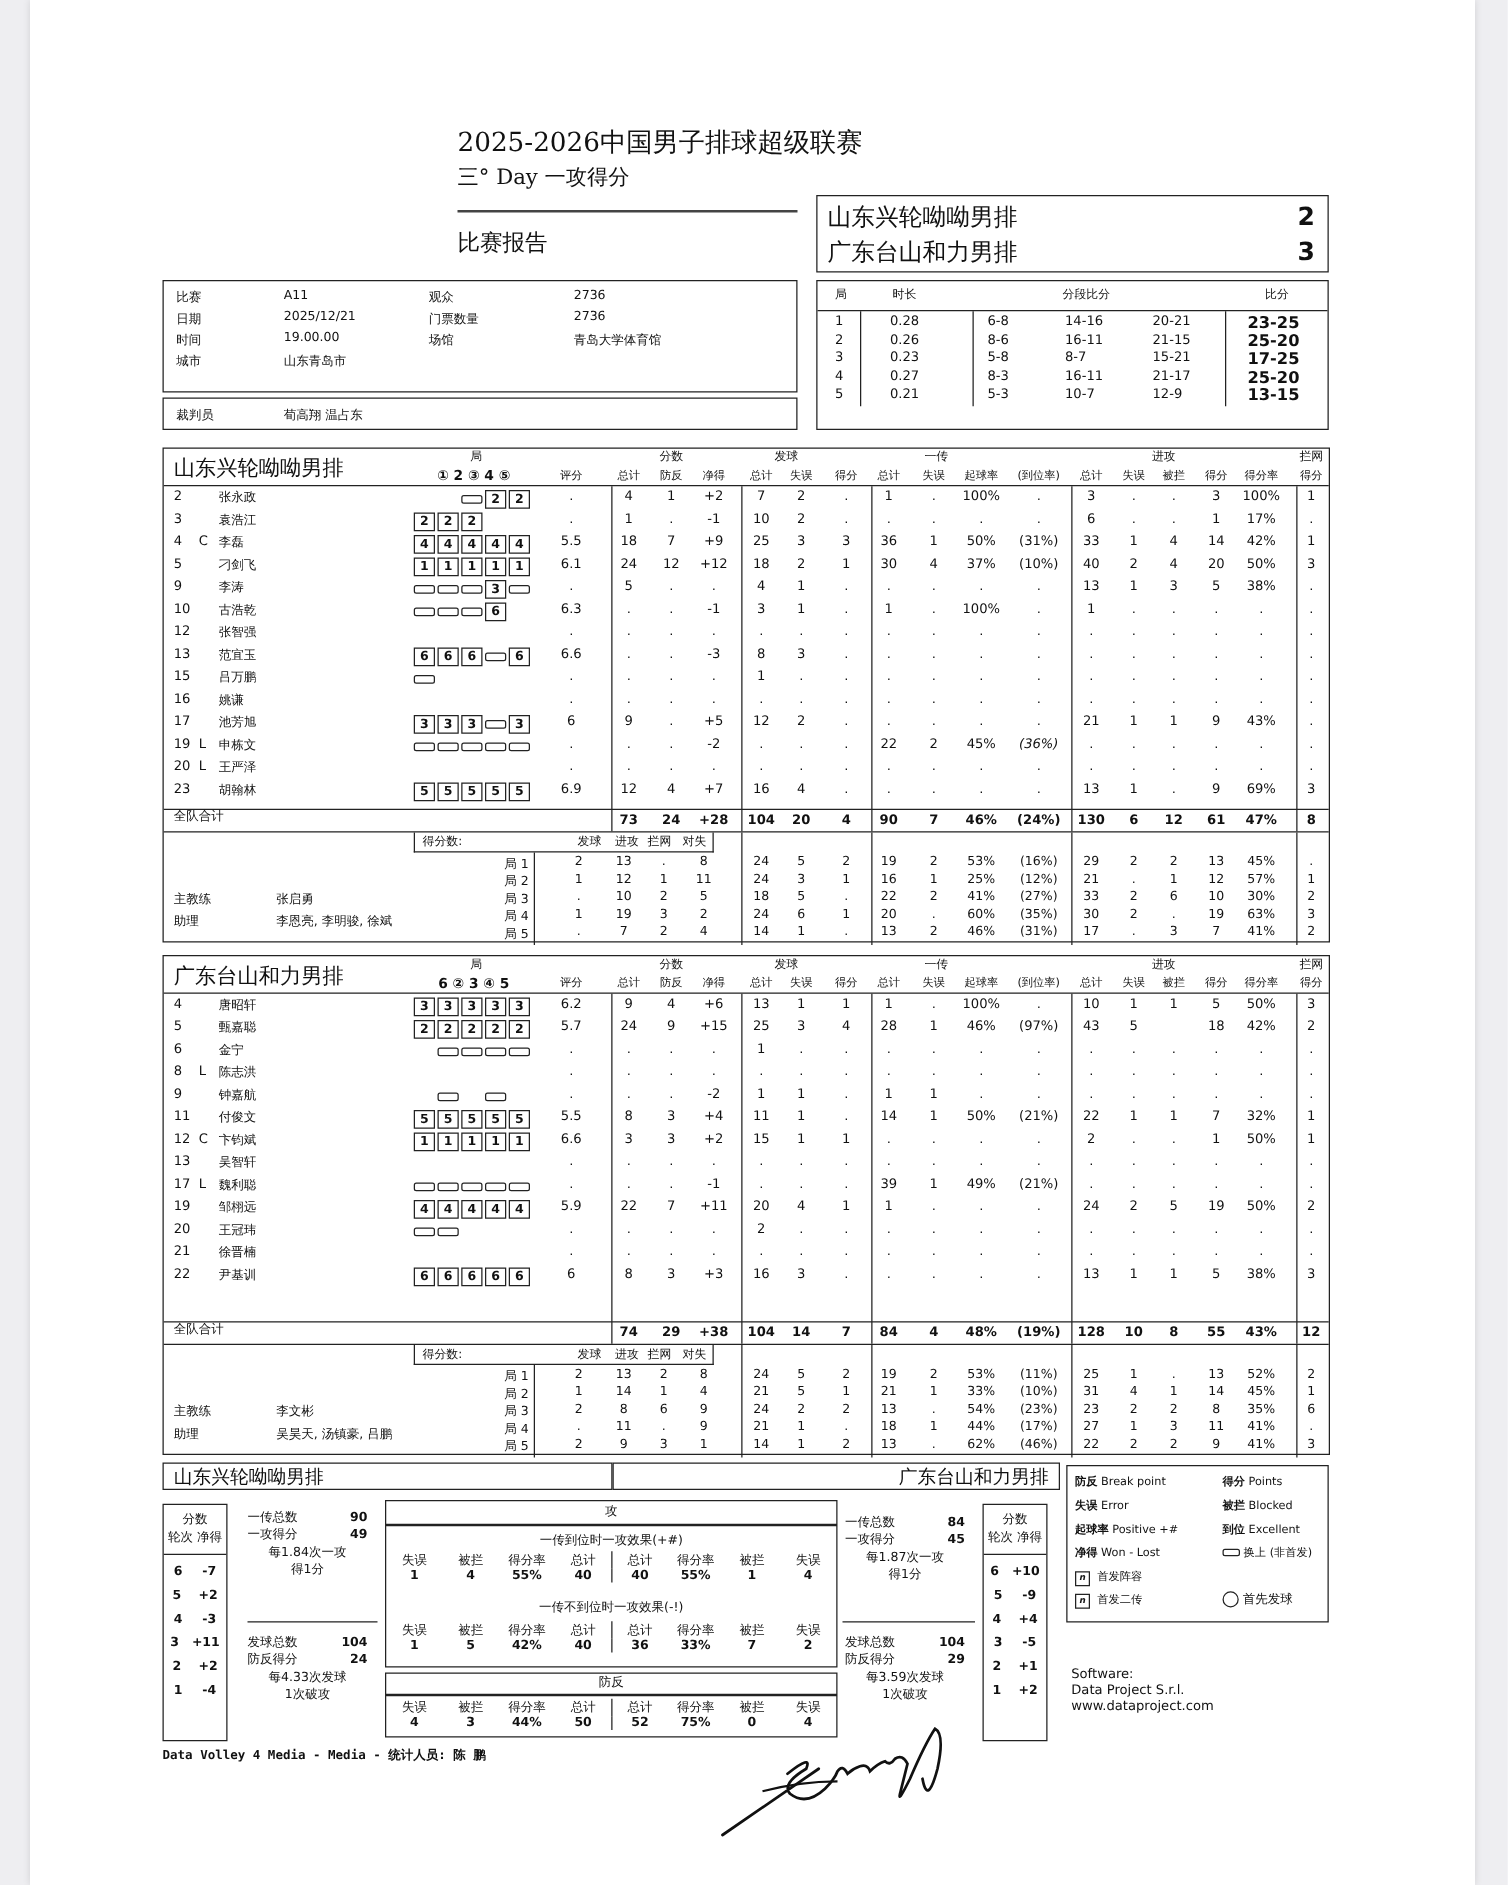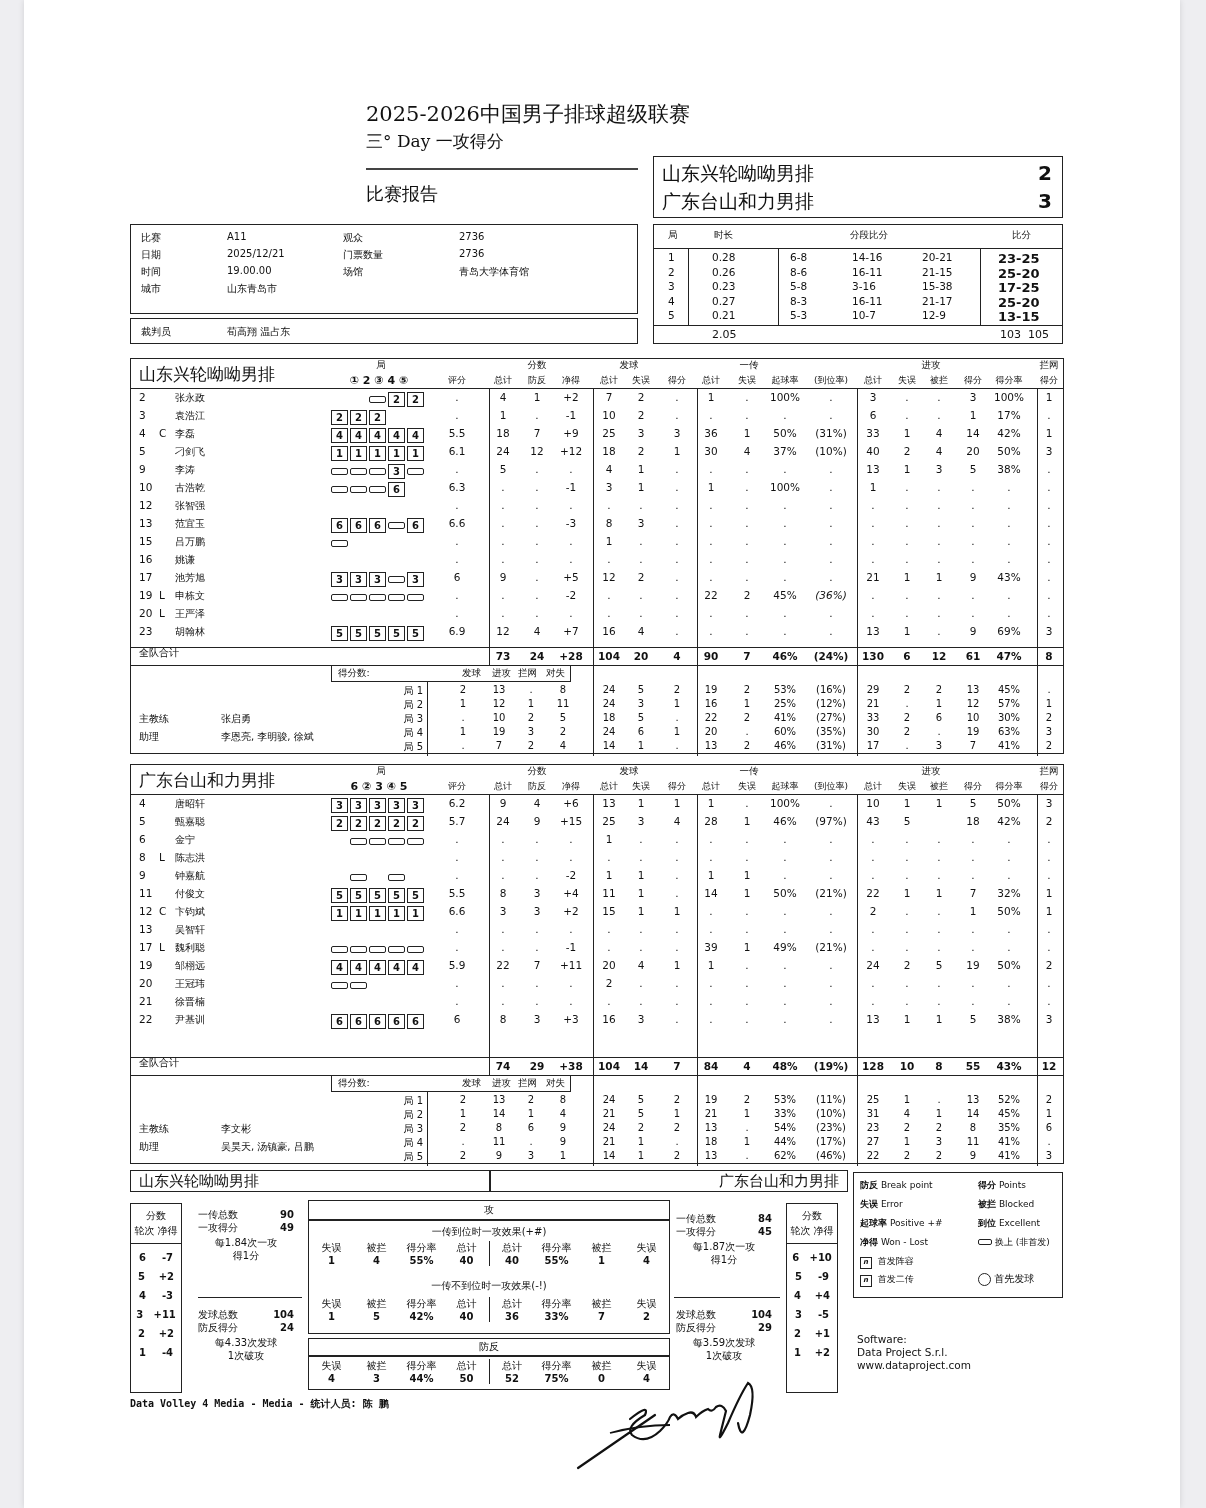--- a/index.html
+++ b/index.html
@@ -138,45 +138,41 @@
         <span style="left: 58px;">0.26</span>
         <span style="left: 136px;">8-6</span>
         <span style="left: 198px;">16-11</span>
         <span style="left: 268px;">21-15</span>
         <span class="final" style="left: 344px;">25-20</span>
       </div>
       <div class="srow" style="top: 29px;">
         <span style="left: 14px;">3</span>
         <span style="left: 58px;">0.23</span>
         <span style="left: 136px;">5-8</span>
-        <span style="left: 198px;">3-16</span>
-        <span style="left: 268px;">15-38</span>
+        <span style="left: 198px;">8-7</span>
+        <span style="left: 268px;">15-21</span>
         <span class="final" style="left: 344px;">17-25</span>
       </div>
       <div class="srow" style="top: 43.5px;">
         <span style="left: 14px;">4</span>
         <span style="left: 58px;">0.27</span>
         <span style="left: 136px;">8-3</span>
         <span style="left: 198px;">16-11</span>
         <span style="left: 268px;">21-17</span>
         <span class="final" style="left: 344px;">25-20</span>
       </div>
       <div class="srow" style="top: 58px;">
         <span style="left: 14px;">5</span>
         <span style="left: 58px;">0.21</span>
         <span style="left: 136px;">5-3</span>
         <span style="left: 198px;">10-7</span>
         <span style="left: 268px;">12-9</span>
         <span class="final" style="left: 344px;">13-15</span>
       </div>
     </div>
-  <div class="foot">
-    <span class="abs" style="left:58px;top:2px;font-size:11px">2.05</span>
-    <span class="abs" style="left:346px;top:2px;font-size:11px;white-space:pre">103  105</span>
-  </div>
 </div>
 
 <div class="team" id="home-team" style="top:358px;height:396px">
     <div class="thead">
       <span class="tname">山东兴轮呦呦男排</span>
       <span class="grph" style="left: 230px; width: 40px; top: 0px;">局</span>
       <span class="grph" style="left: 386px; width: 40px; top: 0px;">分数</span>
       <span class="grph" style="left: 478px; width: 40px; top: 0px;">发球</span>
       <span class="grph" style="left: 598px; width: 40px; top: 0px;">一传</span>
       <span class="grph" style="left: 780px; width: 40px; top: 0px;">进攻</span>

